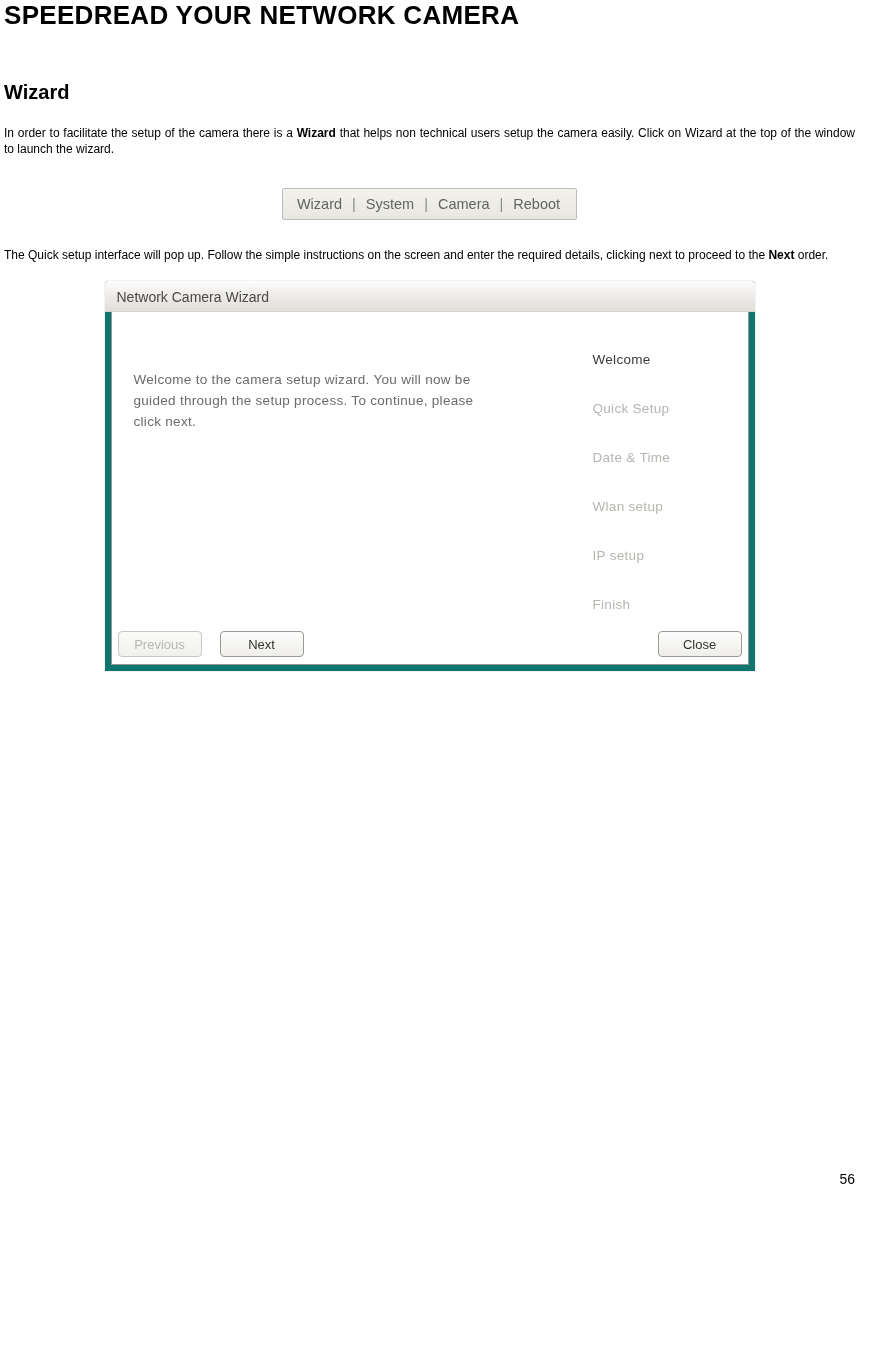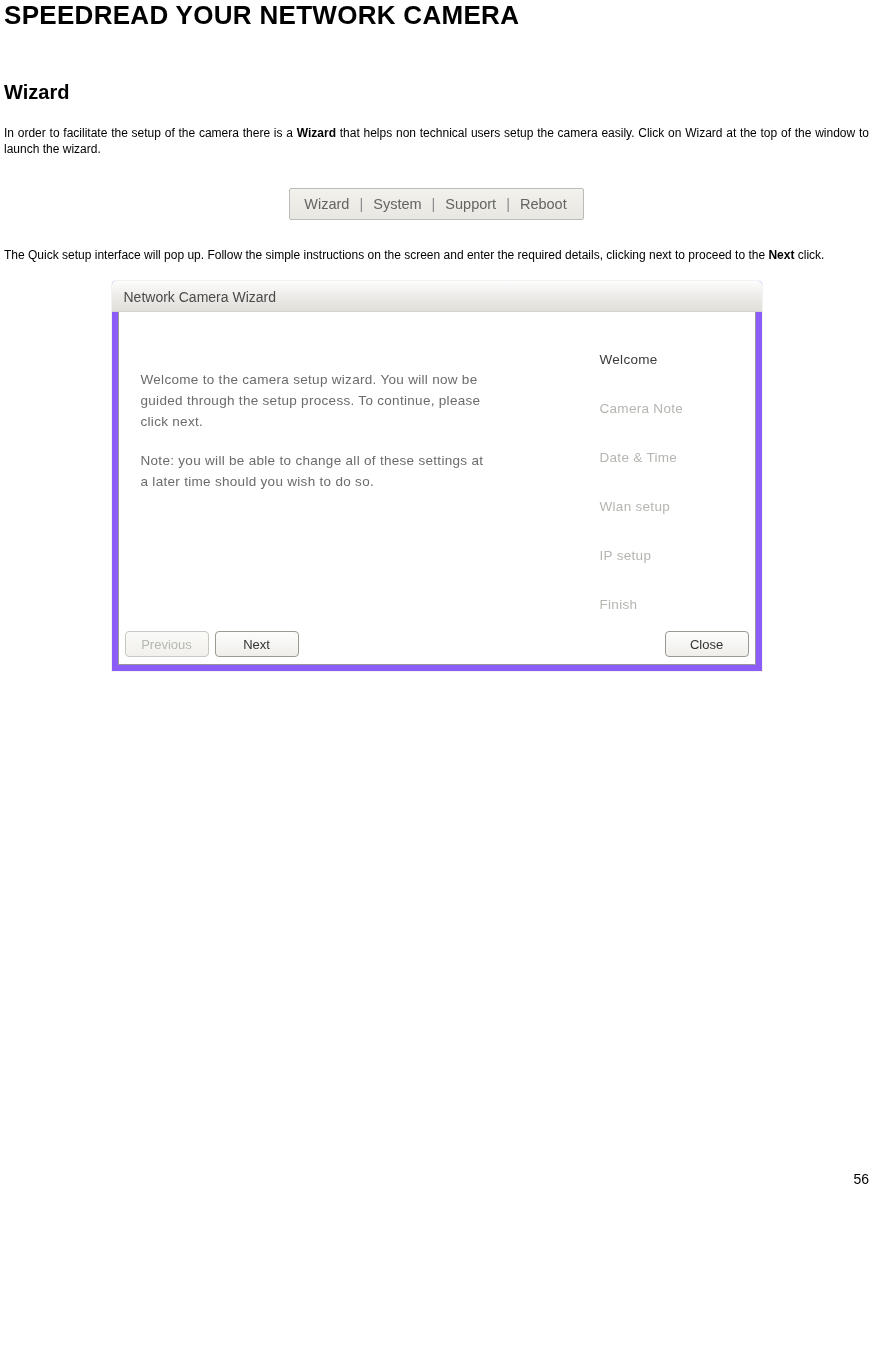--- a/index.html
+++ b/index.html
@@ -4,21 +4,21 @@
 <style>
   body {
     margin: 0;
     padding: 0;
     background: #fff;
     font-family: Arial, Helvetica, sans-serif;
     color: #000;
     width: 875px;
   }
   .page {
-    padding: 0 6px 20px 4px;
+    padding: 0 20px 20px 4px;
     box-sizing: border-box;
   }
   h1 {
     font-size: 26px;
     font-weight: bold;
     margin: 0 0 50px 0;
     letter-spacing: 0.3px;
   }
   h2 {
     font-size: 20px;
@@ -53,21 +53,21 @@
   .menubar .sep {
     color: #8a8a8a;
   }
   .wizard-wrap {
     display: flex;
     justify-content: center;
     margin-top: 6px;
   }
   .wizard-window {
     width: 650px;
-    background: #8b5cf6;
+    background: #0f766e;
     border-radius: 4px 4px 0 0;
     box-shadow: 0 0 0 1px rgba(0,0,0,0.05);
   }
   .wizard-titlebar {
     background: linear-gradient(#fdfdfd,#eceae7 55%,#e2dfda);
     padding: 8px 12px 6px 12px;
     font-family: Verdana, Tahoma, sans-serif;
     font-size: 14px;
     color: #4a4a4a;
     border-bottom: 1px solid #d4d2cc;
@@ -111,21 +111,21 @@
   .wizard-steps .step {
     color: #b5b5b0;
     margin-top: 28px;
   }
   .wizard-steps .step.active {
     color: #3a3a3a;
   }
   .wizard-buttons {
     display: flex;
     padding: 5px 6px 7px 6px;
-    gap: 6px;
+    gap: 18px;
     justify-content: center;
   }
   .wizard-buttons .spacer {
     flex: 1 1 auto;
   }
   .wbtn {
     width: 82px;
     height: 24px;
     border: 1px solid #9a9a92;
     border-radius: 4px;
@@ -159,42 +159,41 @@
   <p class="body justify">
     <span>In order to facilitate the setup of the camera there is a </span><b>Wizard</b><span> that helps non technical users setup the camera easily. Click on Wizard at the top of the window to launch the wizard.</span>
   </p>
 
   <div class="menubar-wrap">
     <div class="menubar">
       <span>Wizard</span>
       <span class="sep">|</span>
       <span>System</span>
       <span class="sep">|</span>
-      <span>Support</span>
+      <span>Camera</span>
       <span class="sep">|</span>
       <span>Reboot</span>
     </div>
   </div>
 
   <p class="body">
-    <span>The Quick setup interface will pop up. Follow the simple instructions on the screen and enter the required details, clicking next to proceed to the </span><b>Next</b><span> click.</span>
+    <span>The Quick setup interface will pop up. Follow the simple instructions on the screen and enter the required details, clicking next to proceed to the </span><b>Next</b><span> order.</span>
   </p>
 
   <div class="wizard-wrap">
     <div class="wizard-window">
       <div class="wizard-titlebar">Network Camera Wizard</div>
       <div class="wizard-body">
         <div class="wizard-main">
           <div class="wizard-content">
             <p>Welcome to the camera setup wizard. You will now be guided through the setup process. To continue, please click next.</p>
-            <p>Note: you will be able to change all of these settings at a later time should you wish to do so.</p>
           </div>
           <div class="wizard-steps">
             <div class="step active">Welcome</div>
-            <div class="step">Camera Note</div>
+            <div class="step">Quick Setup</div>
             <div class="step">Date &amp; Time</div>
             <div class="step">Wlan setup</div>
             <div class="step">IP setup</div>
             <div class="step">Finish</div>
           </div>
         </div>
         <div class="wizard-buttons">
           <span class="wbtn disabled">Previous</span>
           <span class="wbtn">Next</span>
           <span class="spacer"></span>

